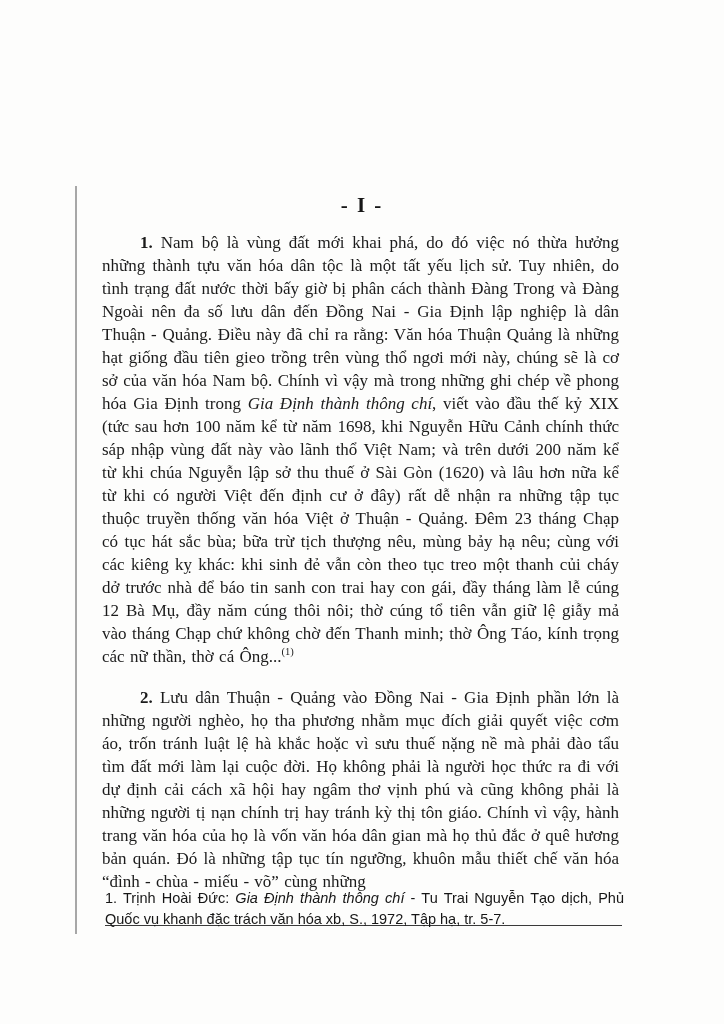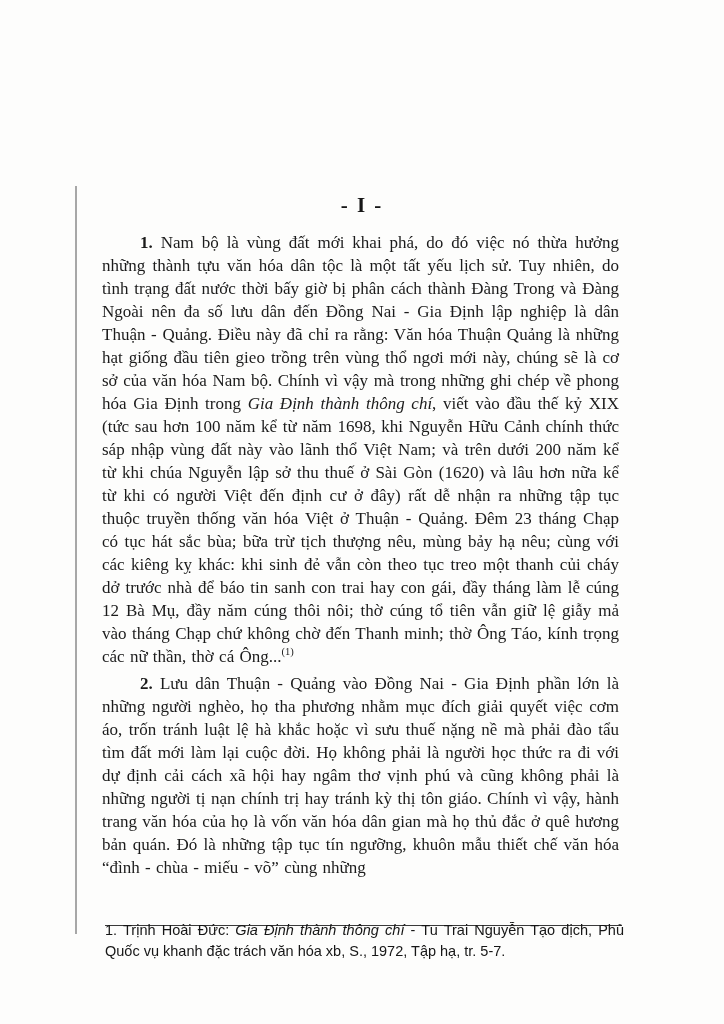--- a/index.html
+++ b/index.html
@@ -44,41 +44,41 @@
   }
   .content p {
     margin: 0;
     text-align: justify;
     font-size: 17px;
     line-height: 23px;
     text-indent: 38px;
     word-spacing: 1px;
   }
   .content p + p {
-    margin-top: 4px;
+    margin-top: 18px;
   }
   .it { font-style: italic; }
   .b  { font-weight: bold; }
   sup {
     font-size: 0.62em;
     line-height: 0;
     vertical-align: super;
   }
   .footnote-rule {
     position: absolute;
     left: 105px;
     top: 925px;
     width: 517px;
     height: 1px;
     background: #3a3a3a;
   }
   .footnote {
     position: absolute;
     left: 105px;
-    top: 920px;
+    top: 888px;
     width: 519px;
     font-family: "Liberation Sans", "DejaVu Sans", sans-serif;
     font-size: 14.5px;
     line-height: 21px;
     text-align: justify;
     color: #161616;
   }
 </style>
 </head>
 <body>

